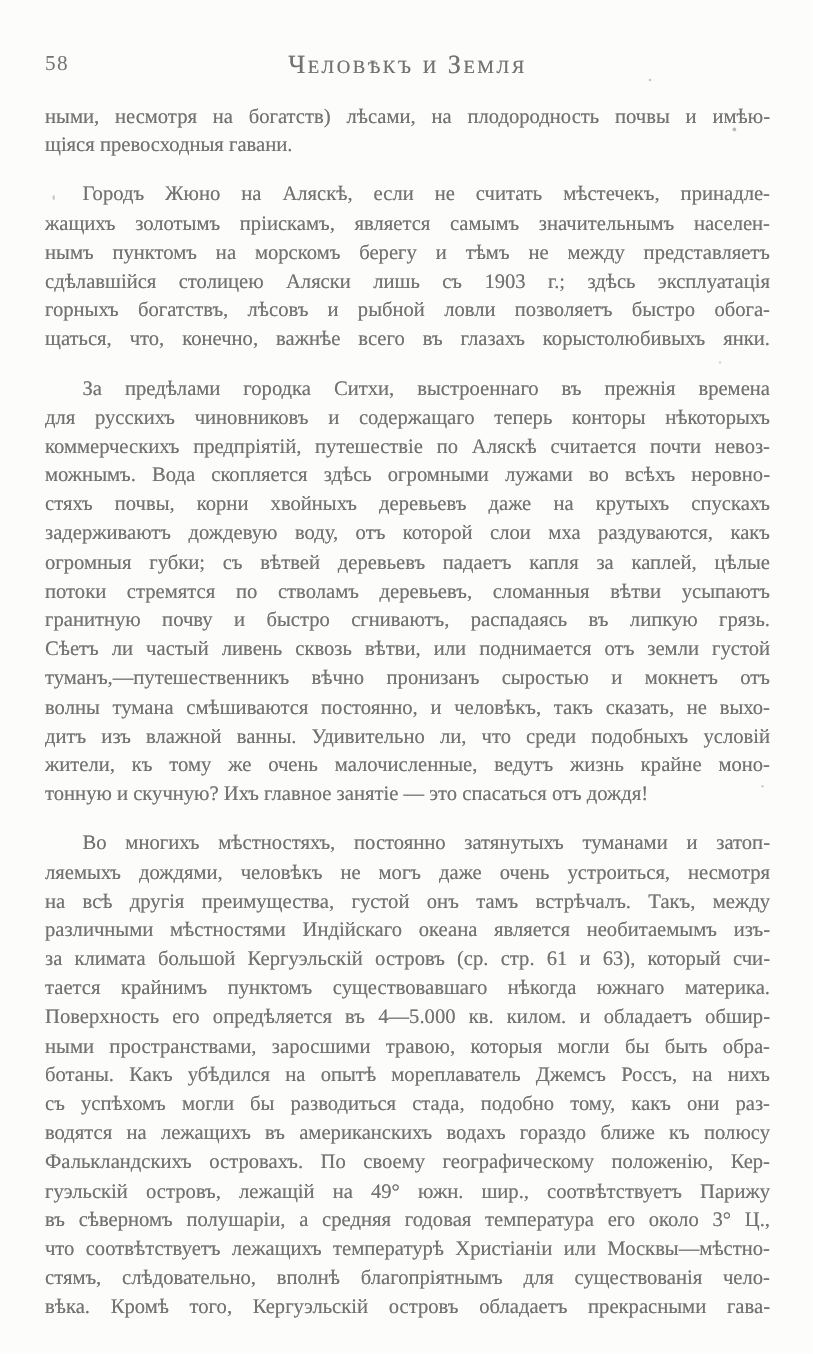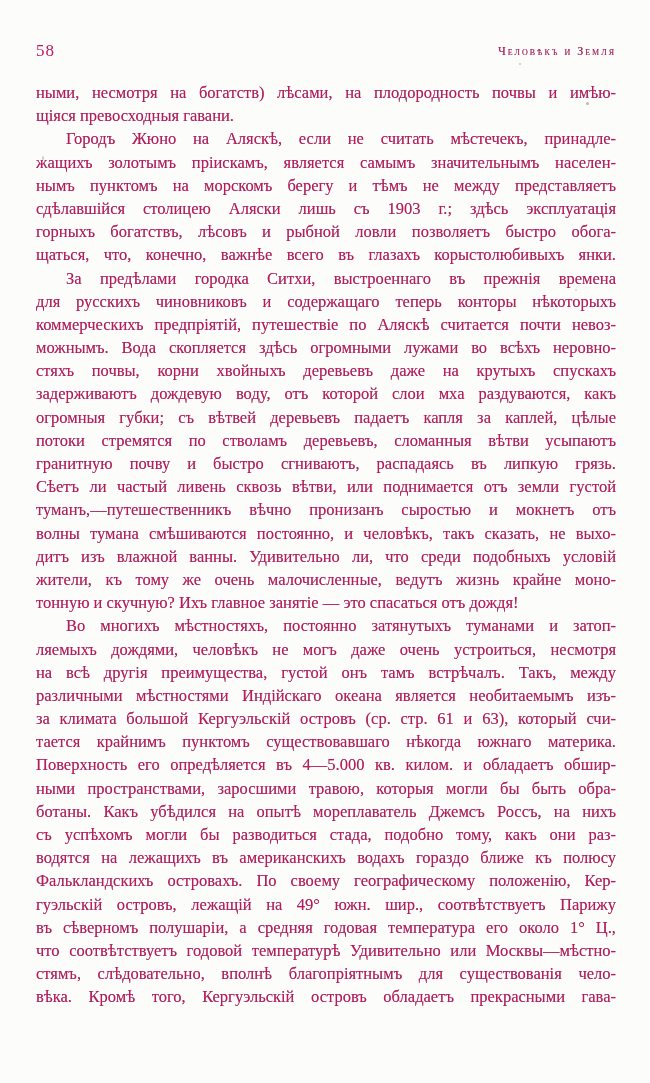--- a/index.html
+++ b/index.html
@@ -7,45 +7,45 @@
     padding: 0;
     background: #ffffff;
   }
   .page {
     position: relative;
     width: 650px;
     height: 1083px;
     background: #fcfcfb;
     overflow: hidden;
     font-family: "Liberation Serif", "DejaVu Serif", serif;
-    color: #be185d;
+    color: #737373;
   }
   
   .running-head {
     position: absolute;
     top: 42px;
     left: 36px;
     right: 34px;
     height: 20px;
     font-size: 17px;
     line-height: 18px;
   }
   .page-number {
     position: absolute;
     left: 0;
     top: 0;
     font-size: 17px;
     letter-spacing: 1px;
   }
   .running-title {
     display: block;
-    text-align: right;
+    text-align: center;
     font-variant-caps: small-caps;
     letter-spacing: 2px;
-    font-size: 12px;
+    font-size: 21px;
     text-shadow: 0 0 0.4px rgba(20,20,20,0.45);
   }
   
   .page-body {
     position: absolute;
     top: 81px;
     left: 36px;
     right: 34px;
     font-size: 16.5px;
     line-height: 23.2px;
@@ -57,20 +57,21 @@
     text-align-last: justify;
     white-space: normal;
     overflow: hidden;
     height: 23.2px;
   }
   .text-line.last-natural {
     text-align-last: left;
   }
   .paragraph.indent .text-line.first {
     text-indent: 30px;
+    margin-top: 16px;
   }
   
   .speck {
     position: absolute;
     background: rgba(30,30,30,0.5);
     border-radius: 50%;
   }
 </style>
 </head>
 <body>
@@ -119,22 +120,22 @@
         <div class="text-line">различными мѣстностями Индійскаго океана является необитаемымъ изъ-</div>
         <div class="text-line">за климата большой Кергуэльскій островъ (ср. стр. 61 и 63), который счи-</div>
         <div class="text-line">тается крайнимъ пунктомъ существовавшаго нѣкогда южнаго материка.</div>
         <div class="text-line">Поверхность его опредѣляется въ 4—5.000 кв. килом. и обладаетъ обшир-</div>
         <div class="text-line">ными пространствами, заросшими травою, которыя могли бы быть обра-</div>
         <div class="text-line">ботаны. Какъ убѣдился на опытѣ мореплаватель Джемсъ Россъ, на нихъ</div>
         <div class="text-line">съ успѣхомъ могли бы разводиться стада, подобно тому, какъ они раз-</div>
         <div class="text-line">водятся на лежащихъ въ американскихъ водахъ гораздо ближе къ полюсу</div>
         <div class="text-line">Фалькландскихъ островахъ. По своему географическому положенію, Кер-</div>
         <div class="text-line">гуэльскій островъ, лежащій на 49° южн. шир., соотвѣтствуетъ Парижу</div>
-        <div class="text-line">въ сѣверномъ полушаріи, а средняя годовая температура его около 1° Ц.,</div>
-        <div class="text-line">что соотвѣтствуетъ годовой температурѣ Удивительно или Москвы—мѣстно-</div>
+        <div class="text-line">въ сѣверномъ полушаріи, а средняя годовая температура его около 3° Ц.,</div>
+        <div class="text-line">что соотвѣтствуетъ лежащихъ температурѣ Христіаніи или Москвы—мѣстно-</div>
         <div class="text-line">стямъ, слѣдовательно, вполнѣ благопріятнымъ для существованія чело-</div>
         <div class="text-line">вѣка. Кромѣ того, Кергуэльскій островъ обладаетъ прекрасными гава-</div>
       </div>
     </div>
 
   <div class="speck" style="left:519px;top:63px;width:2px;height:2px;opacity:.5"></div>
   <div class="speck" style="left:586px;top:102px;width:3px;height:3px;opacity:.6"></div>
   <div class="speck" style="left:42px;top:156px;width:2px;height:4px;opacity:.45"></div>
   <div class="speck" style="left:609px;top:628px;width:2px;height:2px;opacity:.4"></div>
   <div class="speck" style="left:575px;top:289px;width:2px;height:2px;opacity:.35"></div>

